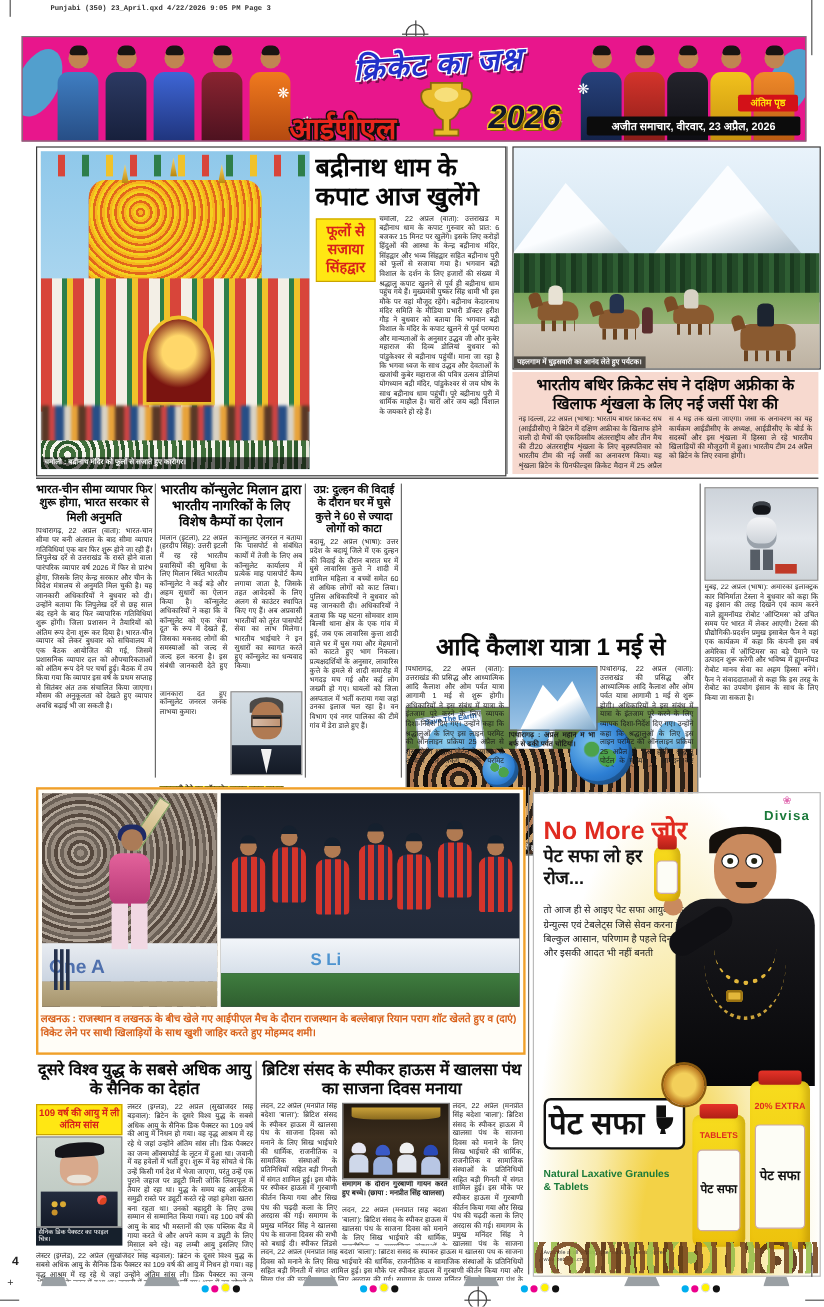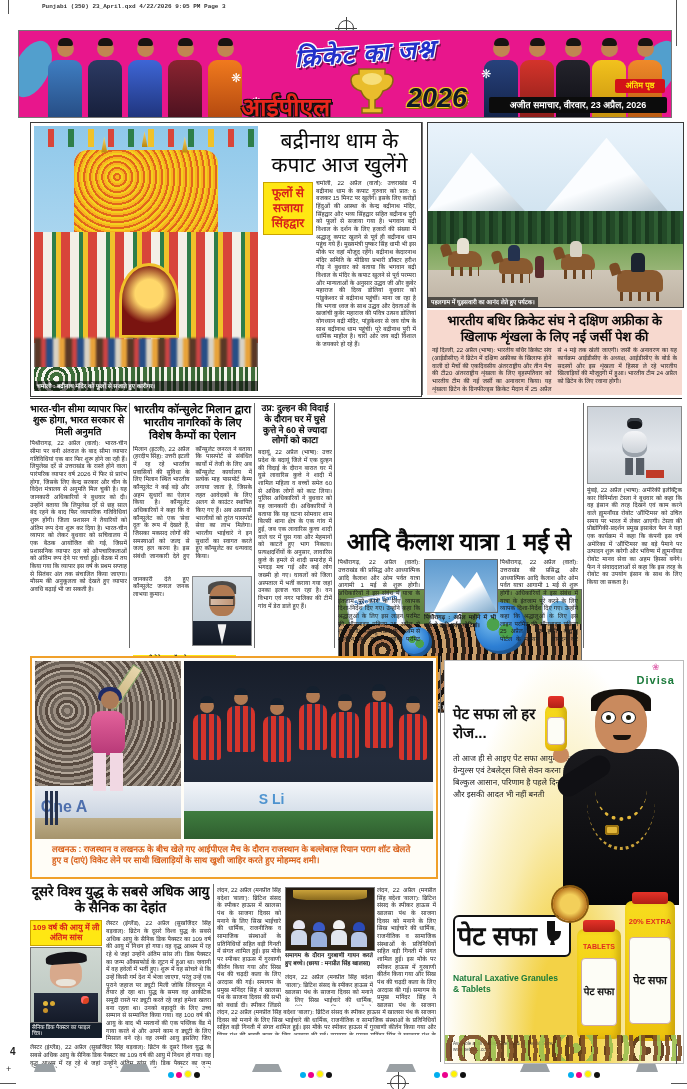--- a/index.html
+++ b/index.html
@@ -32,21 +32,21 @@
   .jE{background:linear-gradient(180deg,#f07a1e,#b54a10);} .jF{background:linear-gradient(180deg,#27427c,#14234a);}
   .jG{background:linear-gradient(180deg,#d4342b,#8c1d19);} .jH{background:linear-gradient(180deg,#24242c,#0e0e14);}
   .jI{background:linear-gradient(180deg,#f2c21d,#c7920e);} .jJ{background:linear-gradient(180deg,#ef8a2a,#bc5c12);}
   .mh-paisley{width:34px;height:60px;border-radius:60% 60% 60% 0;background:#37b7d8;opacity:.85;transform:rotate(25deg);}
   .mh-dream{color:#fff;font-size:8px;font-weight:bold;letter-spacing:1px;opacity:.9;}
 
   
   .box{border:1px solid #3a3a3a;}
   .capstrip{position:absolute;left:0;right:0;bottom:0;background:rgba(10,10,10,.62);color:#fff;
             font-size:6px;line-height:10px;padding:0 3px;font-weight:bold;white-space:nowrap;overflow:hidden;}
-  .headline-xl{font-size:21px;font-weight:normal;line-height:1.12;text-align:center;color:#070707;}
+  .headline-xl{font-size:21px;font-weight:bold;line-height:1.12;color:#070707;}
   .subhead{font-size:11px;font-weight:bold;color:#17246e;text-align:center;border-top:1.5px solid #111;
            border-bottom:1.5px solid #111;padding:2px 0;}
   .ybox{background:#ffe713;border:1px solid #caa400;color:#d9201a;font-weight:bold;text-align:center;}
   .mid-h{font-weight:bold;color:#0a0a0a;text-align:center;line-height:1.2;}
   .pinkbox{background:#f7d9cf;}
   .vline{width:1px;background:#6b6b6b;}
   .hline{height:1px;background:#2a2a2a;}
 
   
   .ph{position:relative;overflow:hidden;}
@@ -337,21 +337,21 @@
     <div class="poster" style="left:4%;top:4%;width:22%;height:38%;transform:rotate(-8deg);"></div>
     <div class="poster" style="left:38%;top:2%;width:12%;height:28%;transform:rotate(6deg);"></div>
     <div class="poster" style="left:84%;top:4%;width:13%;height:34%;"></div>
     <div class="abs" style="left:6%;top:6%;font-size:6px;font-weight:bold;color:#1a5aa0;transform:rotate(-8deg);">Save The Earth</div>
     <div class="crowd-noise"></div>
     <div class="globeball" style="left:56%;top:10%;width:52px;height:52px;"></div>
     <div class="globeball" style="left:26%;top:30%;width:30px;height:30px;"></div>
     <div class="capstrip">बेंगलुरु में 'अर्थ डे' के अवसर पर बच्चे ग्लोब को हाथों में उठाए हुए।</div>
   </div>
   <div class="abs" style="left:338px;top:530px;width:242px;height:118px;">
-    <div class="mid-h" style="font-size:24px;line-height:1.05;font-family:Liberation Serif, serif;">आदि कैलाश यात्रा 1 मई से</div>
+    <div class="mid-h" style="font-size:20px;line-height:1.05;">आदि कैलाश यात्रा 1 मई से</div>
     <div style="display:flex;gap:4px;margin-top:4px;">
       <div class="t6" style="width:82px;height:84px;">पिथौरागढ़, 22 अप्रैल (वार्ता): उत्तराखंड की प्रसिद्ध और आध्यात्मिक आदि कैलाश और ओम पर्वत यात्रा आगामी 1 मई से शुरू होगी। अधिकारियों ने इस संबंध में यात्रा के इंतजाम पूरे करने के लिए व्यापक दिशा-निर्देश दिए गए। उन्होंने कहा कि श्रद्धालुओं के लिए इस लाइन परमिट की ऑनलाइन प्रक्रिया 25 अप्रैल से शुरू होगी। श्रद्धालु पोर्टल के माध्यम से आवेदन कर सकेंगे जबकि परमिट धारचूला से जारी किए जाएंगे। कुमाऊं मंडल विकास निगम की ओर से यात्रा की तैयारियां तेज कर दी गई हैं। यात्रा की तैयारियों को लेकर जिला प्रशासन की ओर से अधिकारियों को होटल, सड़क एवं स्वास्थ्य सुविधाएं दुरुस्त करने के निर्देश दिए गए हैं। इस बार यात्रियों की संख्या में वृद्धि होने की संभावना है।</div>
       <div style="width:72px;">
         <div class="ph peak-bg" style="width:72px;height:52px;border:1px solid #666;">
           <div class="snow"></div>
         </div>
         <div class="t6" style="font-weight:bold;margin-top:1px;">पिथौरागढ़ : अप्रैल महीने में भी बर्फ से ढकी पर्वत चोटियां।</div>
       </div>
       <div class="t6" style="width:78px;height:84px;">पिथौरागढ़, 22 अप्रैल (वार्ता): उत्तराखंड की प्रसिद्ध और आध्यात्मिक आदि कैलाश और ओम पर्वत यात्रा आगामी 1 मई से शुरू होगी। अधिकारियों ने इस संबंध में यात्रा के इंतजाम पूरे करने के लिए व्यापक दिशा-निर्देश दिए गए। उन्होंने कहा कि श्रद्धालुओं के लिए इस लाइन परमिट की ऑनलाइन प्रक्रिया 25 अप्रैल से शुरू होगी। श्रद्धालु पोर्टल के माध्यम से आवेदन कर सकेंगे जबकि परमिट धारचूला से जारी किए जाएंगे। कुमाऊं मंडल विकास निगम की ओर से यात्रा की तैयारियां तेज कर दी गई हैं। यात्रा की तैयारियों को लेकर जिला प्रशासन की ओर से अधिकारियों को होटल, सड़क एवं स्वास्थ्य सुविधाएं दुरुस्त करने के निर्देश दिए गए हैं। इस बार यात्रियों की संख्या में वृद्धि होने की संभावना है।</div>
     </div>
@@ -416,21 +416,21 @@
         <div class="pl" style="left:178px;top:26px;">
             <div class="phd"></div>
             <div class="pbd"></div>
           </div>
         <div class="pl" style="left:212px;top:38px;">
             <div class="phd"></div>
             <div class="pbd"></div>
           </div>
       </div>
     </div>
-    <div style="padding:2px 20px;font-size:8.5px;font-weight:bold;color:#d9611a;line-height:1.35;">लखनऊ : राजस्थान व लखनऊ के बीच खेले गए आईपीएल मैच के दौरान राजस्थान के बल्लेबाज़ रियान पराग शॉट खेलते हुए व (दाएं) विकेट लेने पर साथी खिलाड़ियों के साथ खुशी जाहिर करते हुए मोहम्मद शमी।</div>
+    <div style="padding:2px 2px;font-size:8.5px;font-weight:bold;color:#d9611a;line-height:1.35;">लखनऊ : राजस्थान व लखनऊ के बीच खेले गए आईपीएल मैच के दौरान राजस्थान के बल्लेबाज़ रियान पराग शॉट खेलते हुए व (दाएं) विकेट लेने पर साथी खिलाड़ियों के साथ खुशी जाहिर करते हुए मोहम्मद शमी।</div>
   </div>
 
   <div class="abs" style="left:30px;top:884px;width:181px;height:174px;">
     <div class="mid-h" style="font-size:13.5px;">दूसरे विश्व युद्ध के सबसे अधिक आयु के सैनिक का देहांत</div>
     <div style="display:flex;gap:4px;margin-top:4px;">
       <div style="width:72px;flex:none;">
         <div class="ybox" style="font-size:8px;padding:2px 1px;line-height:1.2;">109 वर्ष की आयु में ली अंतिम सांस</div>
         <div class="ph vet-bg" style="width:70px;height:74px;border:1px solid #777;margin-top:1px;">
           <div class="vface"></div>
             <div class="beret"></div>
@@ -440,20 +440,21 @@
         </div>
         <div style="background:#16202c;color:#fff;font-size:5.5px;line-height:1.2;padding:1px 2px;">सैनिक डिक पैक्स्टर का फाइल चित्र।</div>
       </div>
       <div class="t6" style="flex:1;height:122px;">लैस्टर (इंग्लैंड), 22 अप्रैल (सुखजिंदर सिंह बड़वाल): ब्रिटेन के दूसरे विश्व युद्ध के सबसे अधिक आयु के सैनिक डिक पैक्स्टर का 109 वर्ष की आयु में निधन हो गया। वह वृद्ध आश्रम में रह रहे थे जहां उन्होंने अंतिम सांस ली। डिक पैक्स्टर का जन्म ऑक्सफोर्ड के लूटन में हुआ था। जवानी में वह हवेलों में भर्ती हुए। शुरू में वह सोचते थे कि उन्हें किसी गर्म देश में भेजा जाएगा, परंतु उन्हें एक पुराने जहाज पर ड्यूटी मिली जोकि लिवरपूल में तैयार हो रहा था। युद्ध के समय वह आर्कटिक समुद्री रास्ते पर ड्यूटी करते रहे जहां हमेशा खतरा बना रहता था। उनको बहादुरी के लिए उच्च सम्मान से सम्मानित किया गया। वह 100 वर्ष की आयु के बाद भी मस्तानों की एक पब्लिक बैंड में गाया करते थे और अपने काम व ड्यूटी के लिए मिसाल बने रहे। वह लम्बी आयु इसलिए जिए क्योंकि वह हर काम संयम से करते थे।</div>
     </div>
     <div class="t6" style="margin-top:2px;height:24px;">लैस्टर (इंग्लैंड), 22 अप्रैल (सुखजिंदर सिंह बड़वाल): ब्रिटेन के दूसरे विश्व युद्ध के सबसे अधिक आयु के सैनिक डिक पैक्स्टर का 109 वर्ष की आयु में निधन हो गया। वह वृद्ध आश्रम में रह रहे थे जहां उन्होंने अंतिम सांस ली। डिक पैक्स्टर का जन्म ऑक्सफोर्ड के लूटन में हुआ था। जवानी में वह हवेलों में भर्ती हुए। शुरू में वह सोचते थे कि उन्हें किसी गर्म देश में भेजा जाएगा, परंतु उन्हें एक पुराने जहाज पर ड्यूटी मिली जोकि लिवरपूल में तैयार हो रहा था। युद्ध के समय वह आर्कटिक समुद्री रास्ते पर ड्यूटी करते रहे जहां हमेशा खतरा बना रहता था। उनको बहादुरी के लिए उच्च सम्मान से सम्मानित किया गया। वह 100 वर्ष की आयु के बाद भी मस्तानों की एक पब्लिक बैंड में गाया करते थे और अपने काम व ड्यूटी के लिए मिसाल बने रहे। वह लम्बी आयु इसलिए जिए क्योंकि वह हर काम संयम से करते थे।</div>
   </div>
   <div class="abs vline" style="left:213px;top:884px;height:174px;"></div>
 
   <div class="abs" style="left:217px;top:884px;width:219px;height:174px;">
+    <div class="mid-h" style="font-size:13.5px;">ब्रिटिश संसद के स्पीकर हाऊस में खालसा पंथ का साजना दिवस मनाया</div>
     <div style="display:flex;gap:4px;margin-top:3px;">
       <div class="t6" style="width:64px;height:120px;">लंदन, 22 अप्रैल (मनप्रीत सिंह बदेशा 'बाला'): ब्रिटिश संसद के स्पीकर हाऊस में खालसा पंथ के साजना दिवस को मनाने के लिए सिख भाईचारे की धार्मिक, राजनीतिक व सामाजिक संस्थाओं के प्रतिनिधियों सहित बड़ी गिनती में संगत शामिल हुई। इस मौके पर स्पीकर हाऊस में गुरबाणी कीर्तन किया गया और सिख पंथ की चढ़दी कला के लिए अरदास की गई। समागम के प्रमुख मनिंदर सिंह ने खालसा पंथ के साजना दिवस की सभी को बधाई दी। स्पीकर लिंडसे होयले ने कहा कि सिख भाईचारे ने देश के विकास के लिए हर क्षेत्र में बहुमूल्य योगदान दिया है। इस अवसर पर एम.पी. तनमनजीत सिंह ढेसी, एम.पी. सीमा मल्होत्रा, एम.पी. जस अटवाल, गुरिंदर सिंह जोसन, अशोक चौहान, मुनीश बिंद्रा सहित कई राजनीतिक व धार्मिक शख्सियतें और बड़ी गिनती में भाईचारे के लोग मौजूद थे।</div>
       <div style="width:88px;flex:none;">
         <div class="ph kh-bg" style="width:88px;height:62px;border:1px solid #777;">
           <div class="canopy"></div>
           <div class="sikh" style="left:4px;bottom:4px;">
               <div class="tur" style="background:#e8e8f2;"></div>
               <div class="rb2" style="background:#cfd8ea;"></div>
             </div>
           <div class="sikh" style="left:24px;bottom:2px;">
@@ -477,20 +478,21 @@
     <div class="t6" style="margin-top:2px;height:26px;">लंदन, 22 अप्रैल (मनप्रीत सिंह बदेशा 'बाला'): ब्रिटिश संसद के स्पीकर हाऊस में खालसा पंथ के साजना दिवस को मनाने के लिए सिख भाईचारे की धार्मिक, राजनीतिक व सामाजिक संस्थाओं के प्रतिनिधियों सहित बड़ी गिनती में संगत शामिल हुई। इस मौके पर स्पीकर हाऊस में गुरबाणी कीर्तन किया गया और सिख पंथ की चढ़दी कला के लिए अरदास की गई। समागम के प्रमुख मनिंदर सिंह ने खालसा पंथ के साजना दिवस की सभी को बधाई दी। स्पीकर लिंडसे होयले ने कहा कि सिख भाईचारे ने देश के विकास के लिए हर क्षेत्र में बहुमूल्य योगदान दिया है। इस अवसर पर एम.पी. तनमनजीत सिंह ढेसी, एम.पी. सीमा मल्होत्रा, एम.पी. जस अटवाल, गुरिंदर सिंह जोसन, अशोक चौहान, मुनीश बिंद्रा सहित कई राजनीतिक व धार्मिक शख्सियतें और बड़ी गिनती में भाईचारे के लोग मौजूद थे।</div>
   </div>
   <div class="abs vline" style="left:440px;top:656px;height:406px;"></div>
 
   <div class="abs ad" style="left:444px;top:660px;width:238px;height:402px;border:1px solid #bbb;overflow:hidden;">
     <div class="abs" style="right:8px;top:4px;text-align:center;">
       <div style="color:#e06ab0;font-size:9px;line-height:5px;">❀</div>
       <span class="divisa">Divisa</span>
     </div>
 
+    <div class="abs ad-red" style="left:8px;top:16px;font-size:21px;">No More जोर</div>
     <div class="abs" style="left:8px;top:44px;width:120px;font-size:15px;font-weight:bold;color:#121212;line-height:1.25;">पेट सफा लो हर रोज...</div>
     <div class="abs" style="left:8px;top:92px;width:118px;font-size:8px;line-height:1.5;color:#222;">तो आज ही से आइए पेट सफा आयुर्वेदिक ग्रेन्युल्स एवं टेबलेट्स जिसे सेवन करना है बिल्कुल आसान, परिणाम है पहले दिन से और इसकी आदत भी नहीं बनती</div>
 
     <div class="adman">
       <div class="am-body"></div>
       <div class="am-chain2"></div>
         <div class="am-chain"></div>
       <div class="am-hair"></div>
         <div class="am-face"></div>
       <span class="am-eye" style="left:40px;top:16px;"></span>

